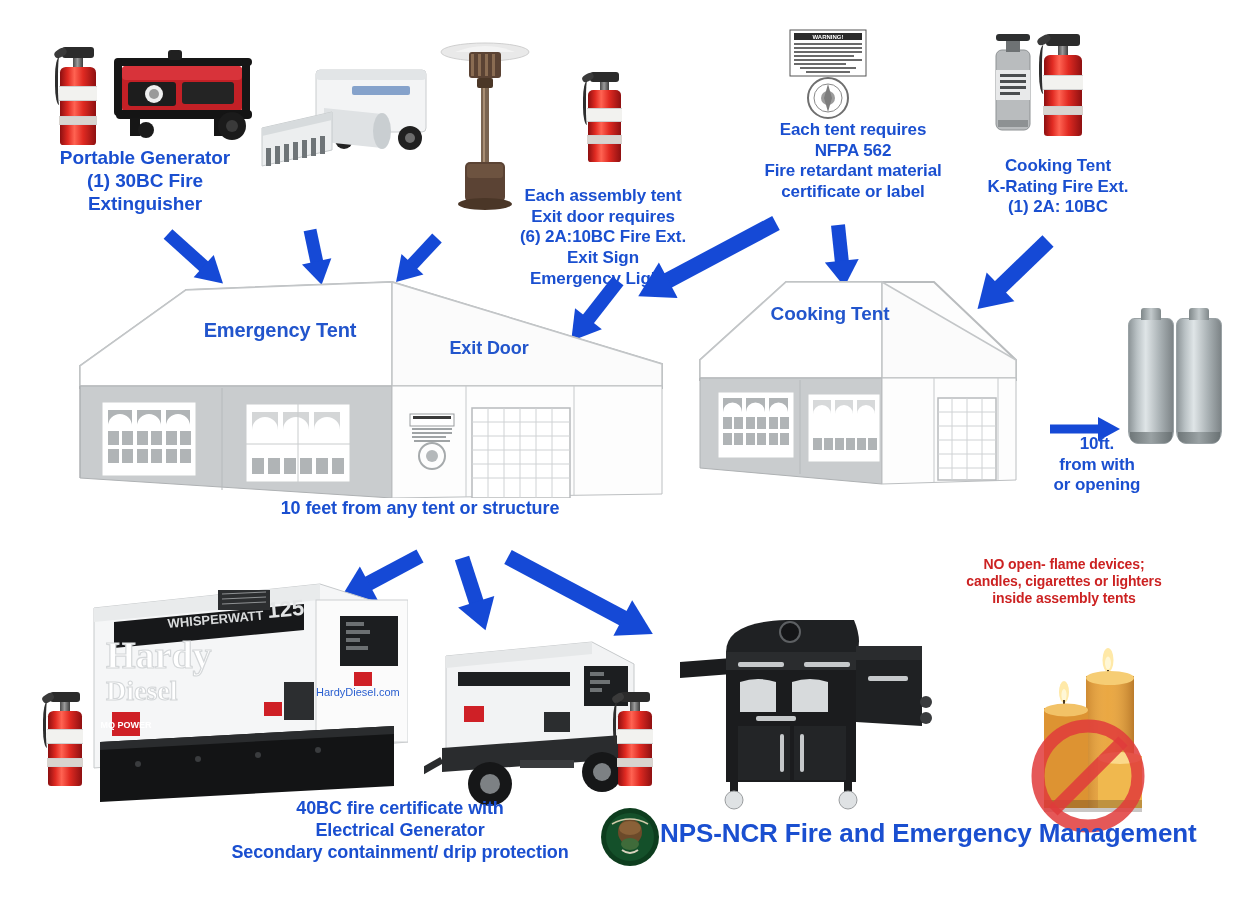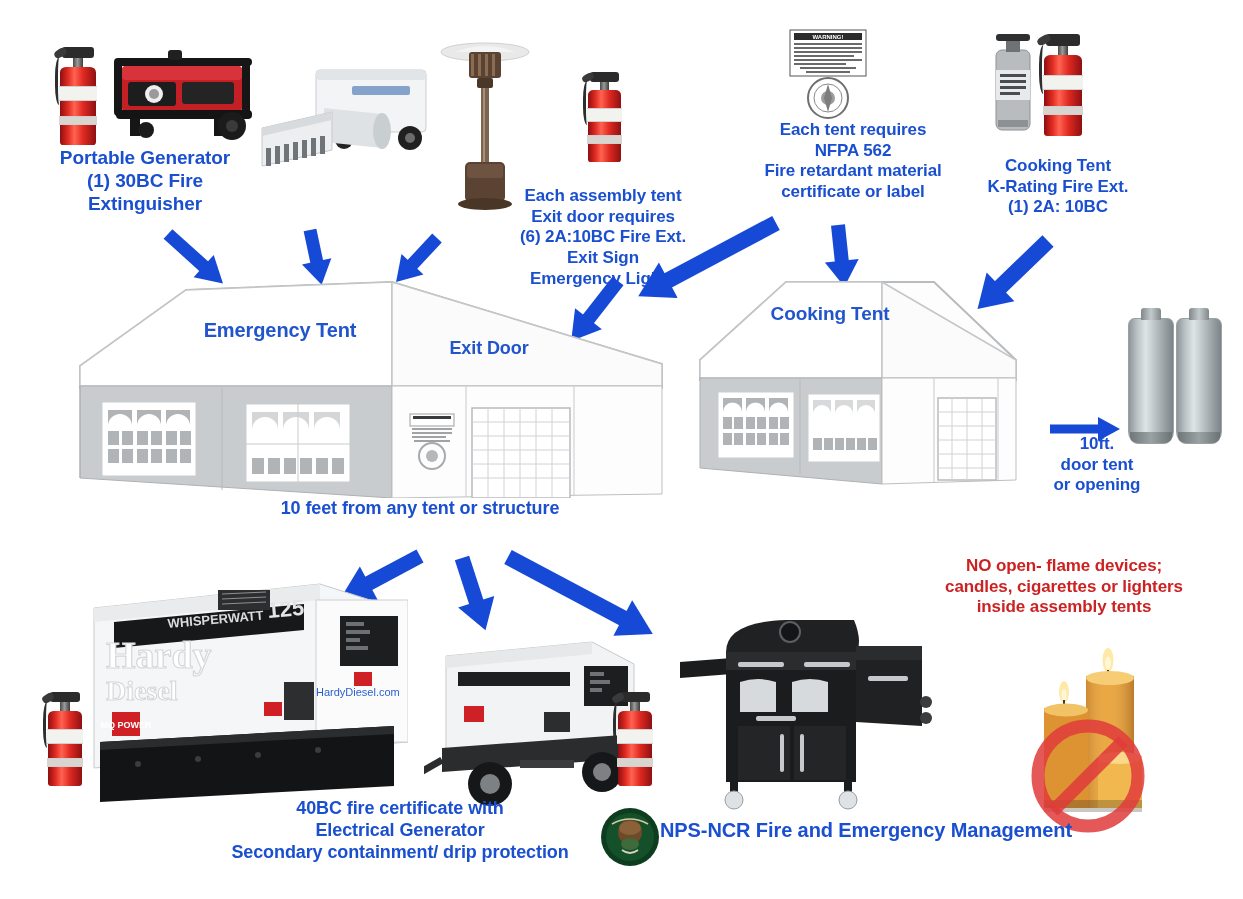--- a/index.html
+++ b/index.html
@@ -433,21 +433,21 @@
   <div class="tank" style="left:1176px;top:318px;width:44px;height:124px;">
     <div class="collar"></div>
       <div class="foot"></div>
   </div>
 
   <div class="arrow" style="left:1050px;top:418px;width:80px;height:22px;">
     <div class="shaft" style="width:52px;border-top-width:9px;"></div>
     <div class="head" style="left:48px;border-width:12px 0 12px 22px;"></div>
   </div>
   <div class="lbl" style="left:1032px;top:434px;width:130px;font-size:17px;">10ft.
-door tent
+from with
 or opening</div>
 
   <div class="lbl" style="left:228px;top:498px;width:384px;font-size:18px;">10 feet from any tent or structure</div>
 
   <div class="arrow" style="left:420px;top:542px;width:100px;height:28px;transform:rotate(152deg);">
     <div class="shaft" style="width:64px;border-top-width:15px;"></div>
     <div class="head" style="left:58px;border-width:19px 0 19px 32px;"></div>
   </div>
   <div class="arrow" style="left:462px;top:544px;width:90px;height:28px;transform:rotate(72deg);">
     <div class="shaft" style="width:52px;border-top-width:15px;"></div>
@@ -580,21 +580,21 @@
       <circle cx="258" cy="102" r="6" fill="#3a3c3e"></circle>
       <circle cx="258" cy="118" r="6" fill="#3a3c3e"></circle>
 
       <rect x="62" y="180" width="8" height="18" fill="#1b1c1e"></rect>
       <rect x="176" y="180" width="8" height="18" fill="#1b1c1e"></rect>
       <circle cx="66" cy="200" r="9" fill="#dfe2e4" stroke="#9a9d9f"></circle>
       <circle cx="180" cy="200" r="9" fill="#dfe2e4" stroke="#9a9d9f"></circle>
     </svg>
   </div>
 
-  <div class="lbl red" style="left:904px;top:556px;width:320px;font-size:17px;">NO open- flame devices;
+  <div class="lbl red" style="left:904px;top:556px;width:320px;font-size:14px;">NO open- flame devices;
 candles, cigarettes or lighters
 inside assembly tents</div>
 
   <div class="photo" style="left:1000px;top:640px;width:180px;height:208px;">
     <svg viewBox="0 0 180 208">
 
       <ellipse cx="64" cy="52" rx="5" ry="11" fill="#ffe9a8"></ellipse>
       <ellipse cx="64" cy="55" rx="2.6" ry="6" fill="#fff7d6"></ellipse>
       <ellipse cx="108" cy="20" rx="5.5" ry="12" fill="#ffe9a8"></ellipse>
       <ellipse cx="108" cy="23" rx="3" ry="6.5" fill="#fff7d6"></ellipse>
@@ -639,15 +639,15 @@
       <circle cx="30" cy="31" r="29" fill="#0d3d1e"></circle>
       <circle cx="30" cy="31" r="24" fill="#14502a"></circle>
       <ellipse cx="30" cy="26" rx="12" ry="13" fill="#6c4a2a"></ellipse>
       <ellipse cx="30" cy="22" rx="11" ry="7" fill="#8a6138"></ellipse>
       <ellipse cx="30" cy="38" rx="9" ry="6" fill="#3f6b3a"></ellipse>
       <path d="M22 44 q8 6 16 0" stroke="#d8d2bd" stroke-width="2" fill="none"></path>
       <path d="M12 18 q18 -10 36 0" stroke="#cfcaa8" stroke-width="1.5" fill="none"></path>
     </svg>
   </div>
 
-  <div class="lbl" style="left:660px;top:818px;width:560px;font-size:20px;text-align:left;">NPS-NCR Fire and Emergency Management</div>
+  <div class="lbl" style="left:660px;top:818px;width:560px;font-size:26px;text-align:left;">NPS-NCR Fire and Emergency Management</div>
 
 </div>
 
 </body></html>

